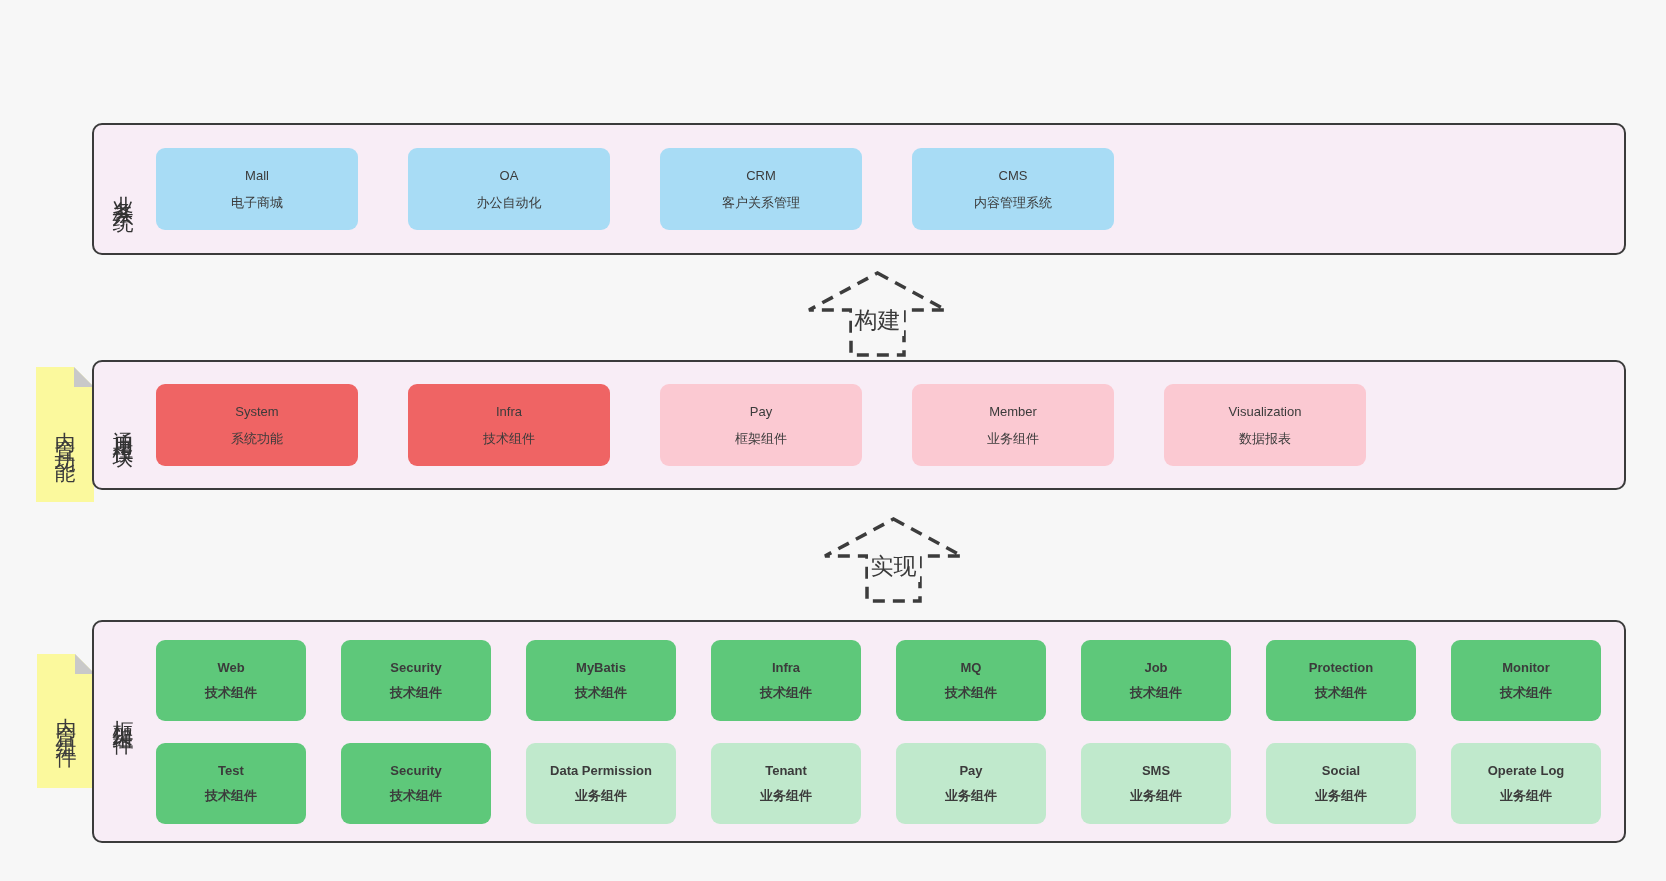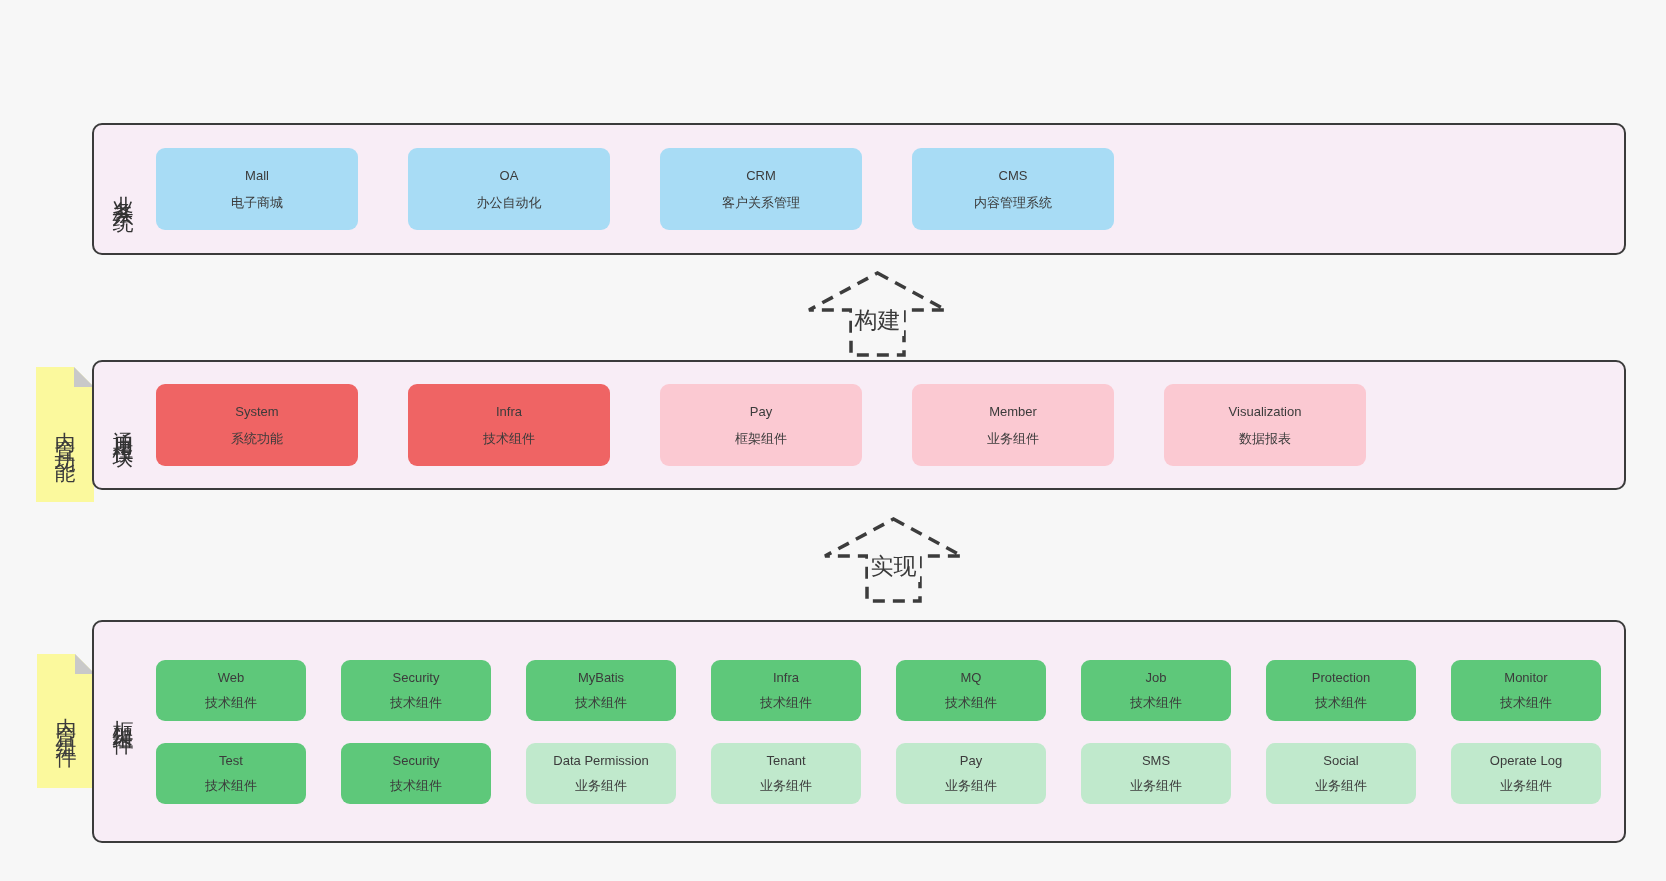--- a/index.html
+++ b/index.html
@@ -48,21 +48,21 @@
   .box{
     width:202px;height:82px;
     border-radius:9px;
     display:flex;flex-direction:column;align-items:center;justify-content:center;
     text-align:center;
     font-size:13px;line-height:27px;
     flex:none;
     box-sizing:border-box;
     padding:0 6px;
   }
-  .box.small{width:150px;height:61px;line-height:25px;}
+  .box.small{width:150px;height:81px;line-height:25px;font-weight:bold;}
   .blue  {background:#a8dcf5;}
   .red   {background:#ef6464;}
   .pink  {background:#fbc9d2;}
   .green {background:#5ec87a;}
   .lgreen{background:#c0e9cc;}
   .box-name,.box-desc{width:100%;}
 
   
   .note{
     position:absolute;

